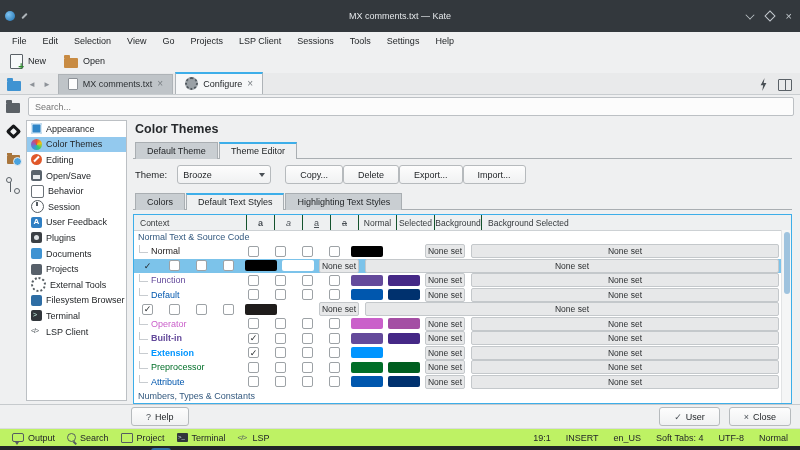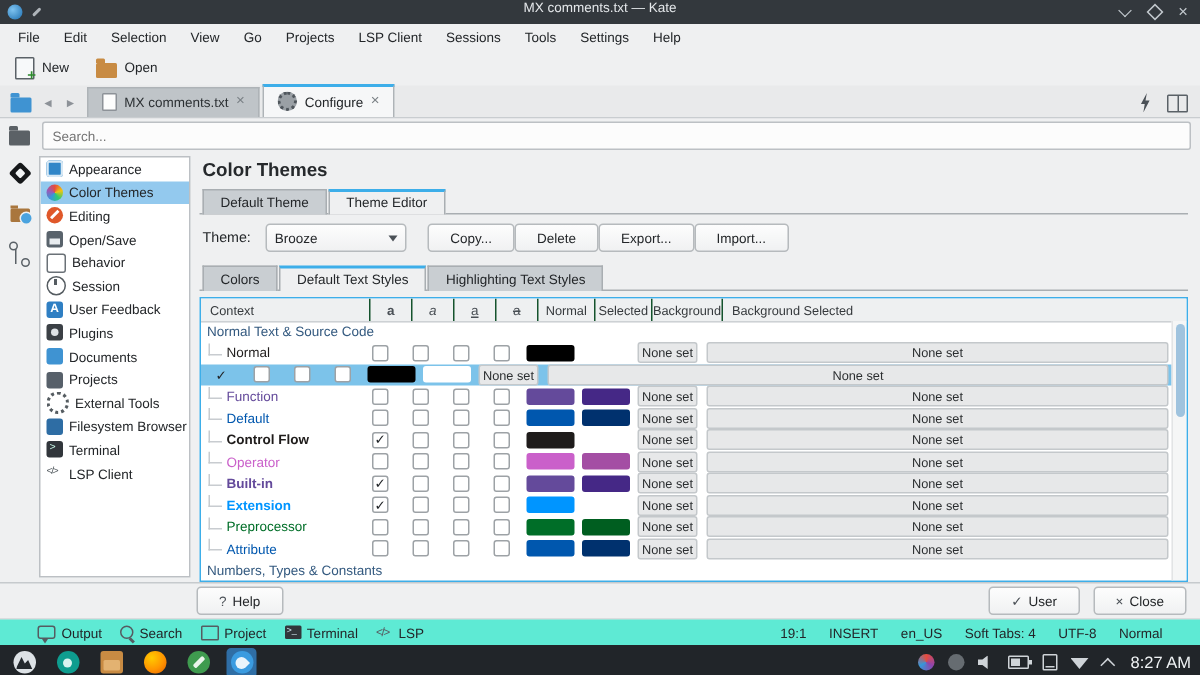--- a/index.html
+++ b/index.html
@@ -1,19 +1,19 @@
 <!DOCTYPE html>
 <html><head>
 <meta charset="utf-8">
 <style>
   html,body{margin:0;padding:0}
   body{width:800px;height:450px;overflow:hidden;background:#eff0f1;
        font-family:"Liberation Sans",sans-serif;font-size:9px;color:#232629;
        -webkit-font-smoothing:antialiased}
-  .titlebar{height:16px;background:#33383d;display:flex;position:relative;color:#dfe3e6}
+  .titlebar{height:32px;background:#33383d;display:flex;align-items:center;position:relative;color:#dfe3e6}
   .tb-left{display:flex;align-items:center;gap:6px;padding-left:5px}
   .kate-app-dot{width:10px;height:10px;border-radius:50%;background:radial-gradient(circle at 35% 35%,#7ec3f0,#1d6fb0)}
   .pin{width:7px;height:2px;background:#aeb4b9;transform:rotate(-45deg);border-radius:1px}
   .tb-title{position:absolute;left:0;right:0;text-align:center;font-size:9px;color:#e4e7ea;pointer-events:none}
   .tb-right{margin-left:auto;display:flex;align-items:center;gap:12px;padding-right:8px;color:#c3c9ce}
   .win-min{width:7px;height:7px;border-left:1.5px solid #c3c9ce;border-bottom:1.5px solid #c3c9ce;transform:rotate(-45deg) scale(.8);margin-top:-3px}
   .win-max{width:6px;height:6px;border:1.5px solid #c3c9ce;transform:rotate(45deg)}
   .win-close{font-size:11px;line-height:7px;color:#c3c9ce}
   .menubar{height:17px;display:flex;align-items:center;padding-left:4px;background:#eff0f1}
   .menuitem{padding:2px 8px;border-radius:2px}
@@ -107,21 +107,21 @@
   .cb{width:9px;height:9px;background:#fff;border:1px solid #9da2a6;border-radius:2px;display:flex;align-items:center;justify-content:center;font-size:9px;color:#232629;line-height:8px}
   .trow.hl .cb.on{background:transparent;border-color:transparent}
   .swatch{flex:1;height:11px;margin:0 2.5px;border-radius:2px}
   .noneset{background:#e7e8e9;border:1px solid #c4c8cb;border-radius:2px;height:12px;display:flex;align-items:center;justify-content:center;font-size:8.5px;color:#2b2e30;flex:1;margin:0 3px}
   .vscroll{position:absolute;top:15px;right:0;bottom:0;width:9px;background:#f5f6f6;border-left:1px solid #e2e4e5}
   .vthumb{position:absolute;top:2px;left:1.5px;width:6px;height:62px;background:#9fc3de;border-radius:3px}
   .buttonrow{height:23px;border-top:1px solid #c6cacd;display:flex;align-items:center;padding:0 9px;background:#eff0f1}
   .helpbtn{margin-left:122px}
   .btn .bicon{color:#4a5056;font-size:9px}
   .spacer{flex:1}
-  .statusbar{height:17px;display:flex;align-items:center;background:#5eead4;border-top:1px solid #dadcde;padding:0 25px;gap:12px}
+  .statusbar{height:17px;display:flex;align-items:center;background:#bef264;border-top:1px solid #dadcde;padding:0 12px;gap:12px}
   .stog{display:flex;align-items:center;gap:4px}
   .st-ic{width:11px;height:10px;position:relative;flex:none}
   .st-output-icon{border:1.5px solid #555c61;border-radius:2px;width:10px;height:7px}
   .st-output-icon::after{content:"";position:absolute;left:2px;bottom:-4px;border-left:2px solid transparent;border-right:2px solid transparent;border-top:3px solid #555c61}
   .st-search-icon{width:7px;height:7px;border:1.5px solid #555c61;border-radius:50%}
   .st-search-icon::after{content:"";position:absolute;right:-2px;bottom:-2px;width:4px;height:1.5px;background:#555c61;transform:rotate(45deg)}
   .st-project-icon{width:10px;height:8px;border:1.5px solid #555c61;border-radius:1px}
   .st-terminal-icon{width:11px;height:9px;background:#31363b;border-radius:1px}
   .st-terminal-icon::after{content:">_";position:absolute;left:1.5px;top:0.5px;color:#cfe3ee;font-size:6px}
   .st-lsp-icon::after{content:"</>";position:absolute;left:0;top:0;color:#555c61;font-size:8px;letter-spacing:-1px}
@@ -442,24 +442,20 @@
               <span class="swatch" style="background: rgb(0, 49, 110);"></span>
             </div>
             <div class="cell c-bg">
               <span class="noneset">None set</span>
             </div>
             <div class="cell c-bgs" style="flex:1">
               <span class="noneset">None set</span>
             </div>
           </div>
           <div class="trow">
-            <div class="cell ctxcell">
-              <span class="branch"></span>
-              <span style="color: rgb(31, 28, 27); font-weight: bold;">Control Flow</span>
-            </div>
             <div class="cell c-cb">
               <span class="cb on">✓</span>
             </div>
             <div class="cell c-cb">
               <span class="cb"></span>
             </div>
             <div class="cell c-cb">
               <span class="cb"></span>
             </div>
             <div class="cell c-cb">

